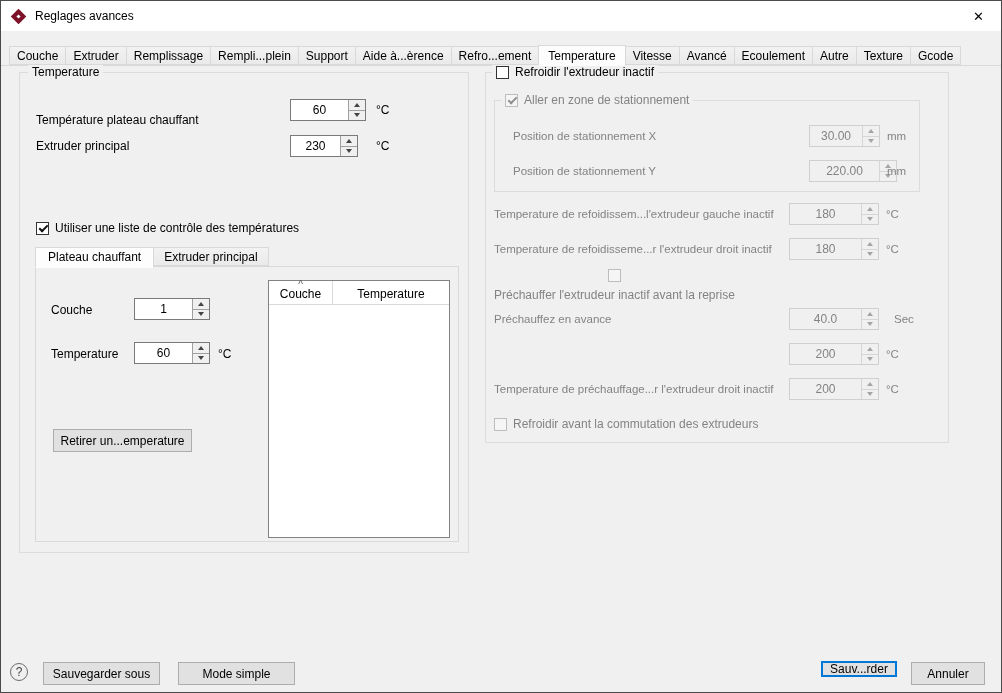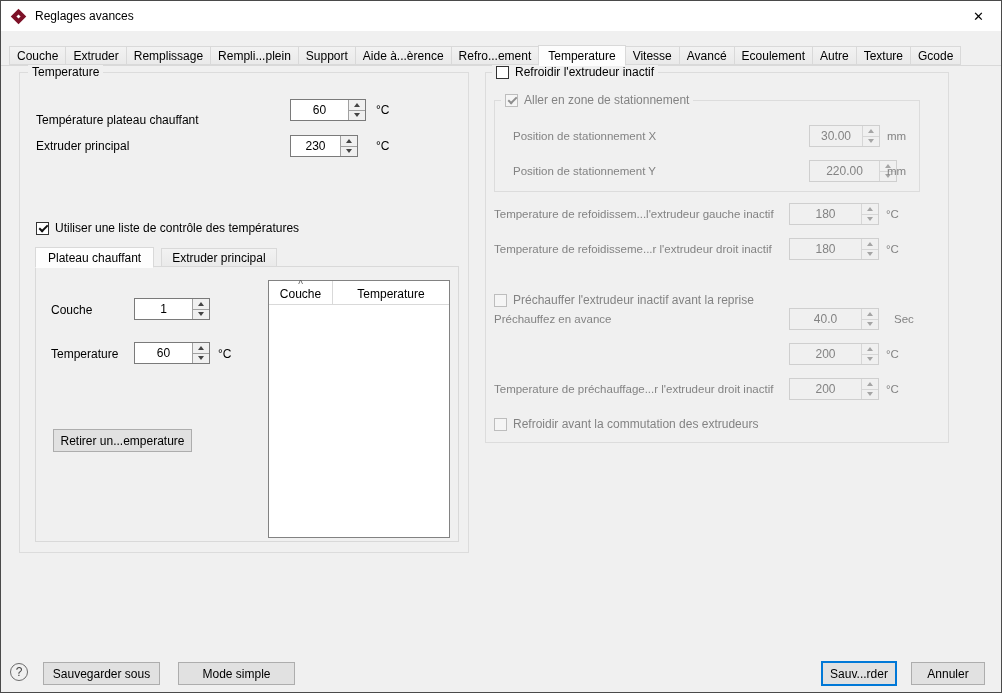--- a/index.html
+++ b/index.html
@@ -108,21 +108,21 @@
   .checkbox.legendpos { background:#f0f0f0; padding:0 4px; }
   
   .btn {
     position:absolute;
     background:#e1e1e1; border:1px solid #adadad;
     display:flex; align-items:center; justify-content:center;
     font-size:12px; white-space:nowrap; cursor:default;
   }
   .btn.default { border:2px solid #0078d7; }
   
-  .itabstrip { position:absolute; display:flex; align-items:flex-end; height:21px; z-index:2;gap:8px; }
+  .itabstrip { position:absolute; display:flex; align-items:center; height:21px; z-index:2; }
   .itab {
     height:19px; padding:0 10px;
     display:flex; align-items:center;
     background:linear-gradient(#f2f2f2,#eaeaea);
     border:1px solid #d9d9d9; margin-left:-1px; white-space:nowrap;
   }
   .itab:first-child { margin-left:0; }
   .itab.selected { height:21px; background:#fdfdfd; border-bottom:1px solid #fdfdfd; margin-bottom:-1px; padding:0 12px; }
   .panel { position:absolute; border:1px solid #d9d9d9; }
   
@@ -322,21 +322,21 @@
     <div class="lbl sm disabled-text" style="left:8px; top:170px;">Temperature de refoidisseme...r l'extrudeur droit inactif</div>
     <div class="spin disabled" style="left:303px; top:165px; width:90px;">
       <div class="val">180</div>
       <div class="arrows">
         <div class="up"></div>
         <div class="down"></div>
       </div>
     </div>
     <div class="lbl sm disabled-text" style="left:400px; top:170px;">°C</div>
 
-    <div class="checkbox disabled" style="left:8px; top:220px;">
+    <div class="checkbox disabled" style="left:8px; top:196px;flex-direction:column;">
       <span class="box"></span>
       <span class="sm">Préchauffer l'extrudeur inactif avant la reprise</span>
     </div>
 
     <div class="lbl sm disabled-text" style="left:8px; top:240px;">Préchauffez en avance</div>
     <div class="spin disabled" style="left:303px; top:235px; width:90px;">
       <div class="val">40.0</div>
       <div class="arrows">
         <div class="up"></div>
         <div class="down"></div>
@@ -365,16 +365,16 @@
 
     <div class="checkbox disabled" style="left:8px; top:344px;">
       <span class="box"></span>
       <span class="sm">Refroidir avant la commutation des extrudeurs</span>
     </div>
   </div>
 
   <div class="help-circle" style="left:9px; top:662px;">?</div>
   <div class="btn" style="left:42px; top:661px; width:117px; height:23px;">Sauvegarder sous</div>
   <div class="btn" style="left:177px; top:661px; width:117px; height:23px;">Mode simple</div>
-  <div class="btn default" style="left:820px; top:660px; width:76px; height:25px;">Sauv...rder</div>
+  <div class="btn default" style="left:820px; top:660px; width:76px; height:16px;">Sauv...rder</div>
   <div class="btn" style="left:910px; top:661px; width:74px; height:23px;">Annuler</div>
 
 </div>
 
 </body></html>

